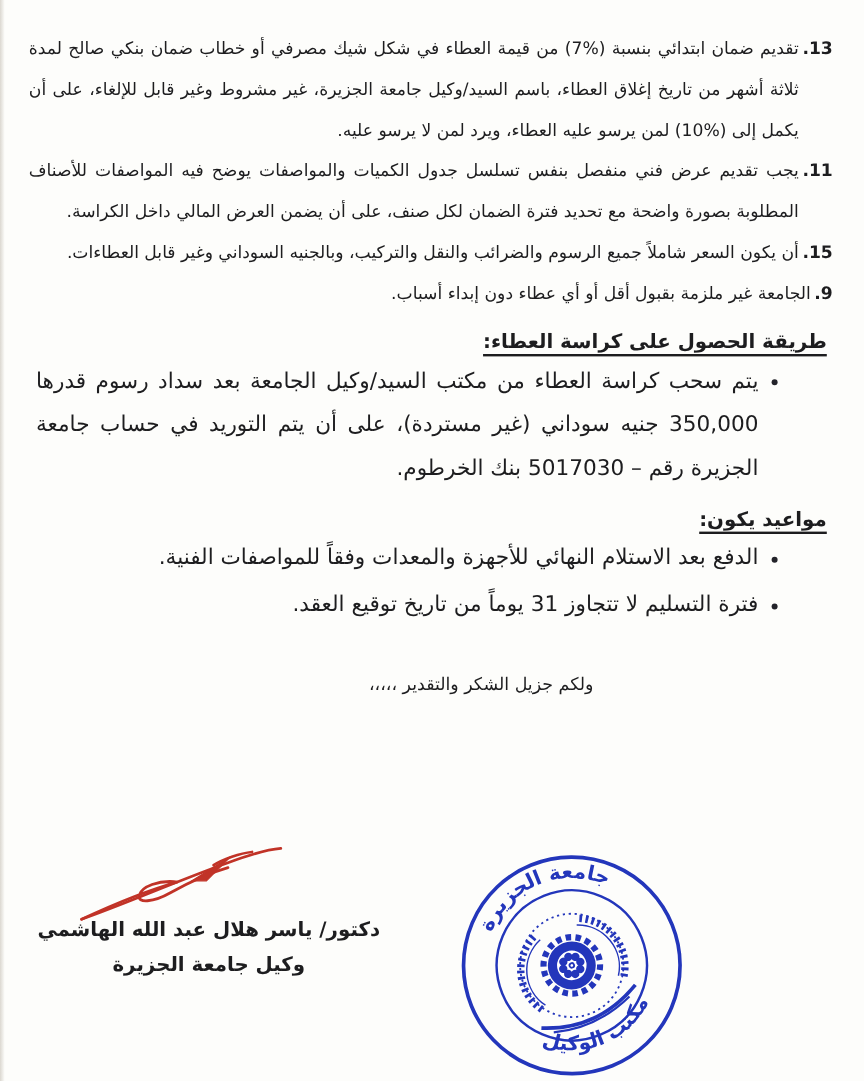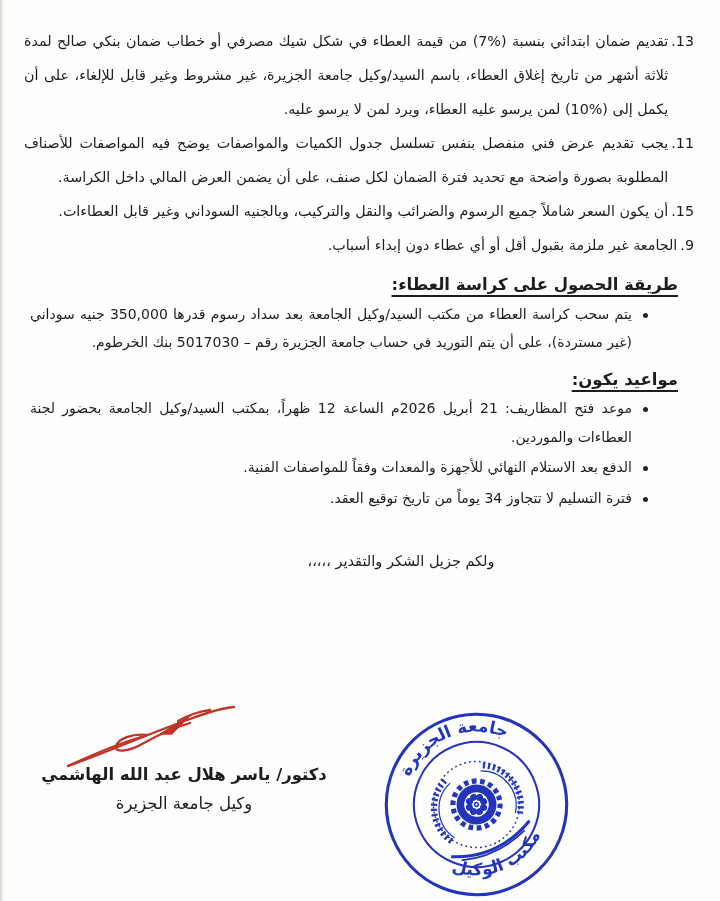--- a/index.html
+++ b/index.html
@@ -15,47 +15,47 @@
   }
   .page::before{
     content:"";position:absolute;left:0;top:0;bottom:0;width:4px;
     background:linear-gradient(90deg,#b9b2a6,rgba(255,255,255,0));
     opacity:.5;pointer-events:none;
   }
   .content{padding:24px 26px 0 24px;}
 
   
   .oli{display:flex;align-items:flex-start;font-size:14.3px;line-height:2.38;text-align:justify;}
-  .oli .num{white-space:nowrap;font-weight:400;padding-left:3px;}
+  .oli .num{white-space:nowrap;font-weight:700;padding-left:3px;}
   .oli .txt{flex:1;}
 
   
   .sec-title{
-    font-size:16.5px;font-weight:bold;margin:10px 16px 2px 0;line-height:1.55;
+    font-size:16.5px;font-weight:bold;margin:10px 5px 2px 0;line-height:1.55;
     text-decoration:underline;text-decoration-thickness:1.6px;text-underline-offset:5px;
   }
   ul.bullets{margin:2px 0 0 0;padding:0 46px 0 6px;list-style:none;}
   ul.bullets li{
-    position:relative;font-size:14px;line-height:2.04;text-align:justify;
+    position:relative;font-size:18px;line-height:2.04;text-align:justify;
     margin:0 0 2px 0;padding-right:16px;
   }
   ul.bullets li::before{
     content:"";position:absolute;right:0;top:0.93em;width:5px;height:5px;
     border-radius:50%;background:#23232a;
   }
 
   .closing{
     margin-top:40px;text-align:center;font-size:14.5px;
     transform:translateX(42px);letter-spacing:.3px;
   }
 
   
-  .sig-block{position:absolute;right:auto;left:34px;top:760px;width:300px;text-align:center;}
+  .sig-block{position:absolute;right:auto;left:24px;top:760px;width:300px;text-align:center;}
   .sig-name{font-size:16.5px;font-weight:bold;line-height:1.8;}
-  .sig-title{font-size:16.5px;font-weight:normal;line-height:1.7;}
+  .sig-title{font-size:16.5px;font-weight:bold;line-height:1.7;}
   .signature-svg{position:absolute;left:60px;top:698px;}
   .stamp-svg{position:absolute;left:374px;top:702px;}
 </style>
 </head>
 <body>
 
 <div class="page">
   <div class="content">
 
     <div class="oli">
@@ -75,26 +75,25 @@
       <div class="txt">الجامعة غير ملزمة بقبول أقل أو أي عطاء دون إبداء أسباب.</div>
     </div>
 
     <h2 class="sec-title">طريقة الحصول على كراسة العطاء:</h2>
     <ul class="bullets">
       <li>يتم سحب كراسة العطاء من مكتب السيد/وكيل الجامعة بعد سداد رسوم قدرها 350,000 جنيه سوداني (غير مستردة)، على أن يتم التوريد في حساب جامعة الجزيرة رقم – 5017030 بنك الخرطوم.</li>
     </ul>
 
     <h2 class="sec-title">مواعيد يكون:</h2>
     <ul class="bullets">
-      <li>موعد فتح المظاريف: 21 أبريل 2026م الساعة 12 ظهراً، بمكتب السيد/وكيل الجامعة بحضور لجنة العطاءات والموردين.</li>
     </ul>
 
     <ul class="bullets">
       <li>الدفع بعد الاستلام النهائي للأجهزة والمعدات وفقاً للمواصفات الفنية.</li>
-      <li>فترة التسليم لا تتجاوز 34 يوماً من تاريخ توقيع العقد.</li>
+      <li>فترة التسليم لا تتجاوز 31 يوماً من تاريخ توقيع العقد.</li>
     </ul>
 
     <div class="closing">ولكم جزيل الشكر والتقدير ،،،،،</div>
   </div>
 
   <svg class="signature-svg" width="185" height="82" viewBox="0 0 185 82" aria-hidden="true">
     <g stroke="#c13327" stroke-width="2.3" fill="none" stroke-linecap="round">
       <path d="M8,68 C40,57 88,36 130,21 C146,15 162,10 174,9"></path>
       <path d="M8,68 C36,55 62,44 88,37 C72,35 58,41 56,48 C54,55 68,54 82,46 C98,37 116,29 130,25"></path>
       <path d="M100,36 L132,16 L112,36 Z" fill="#c13327" stroke-width="1"></path>

